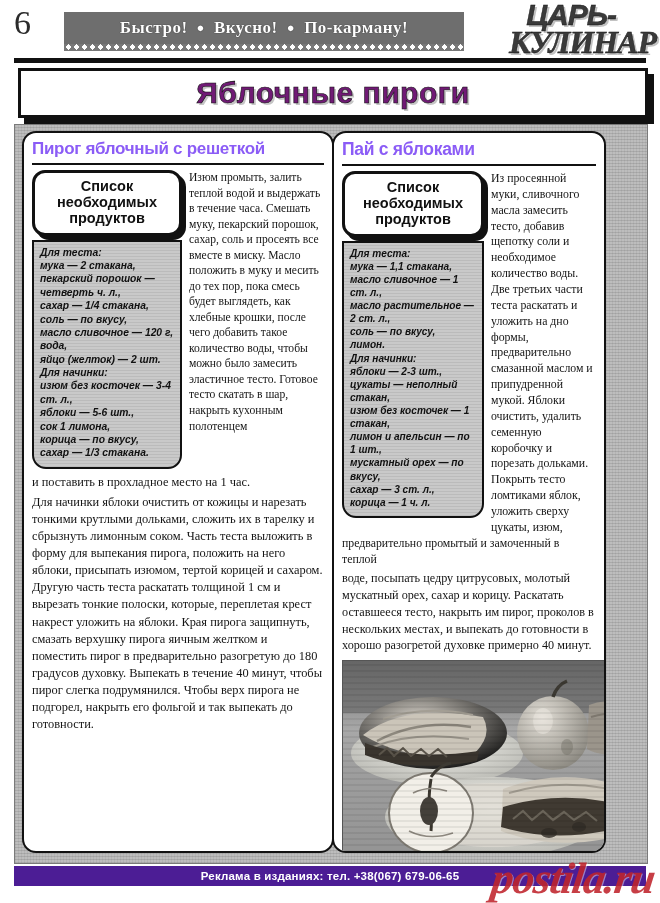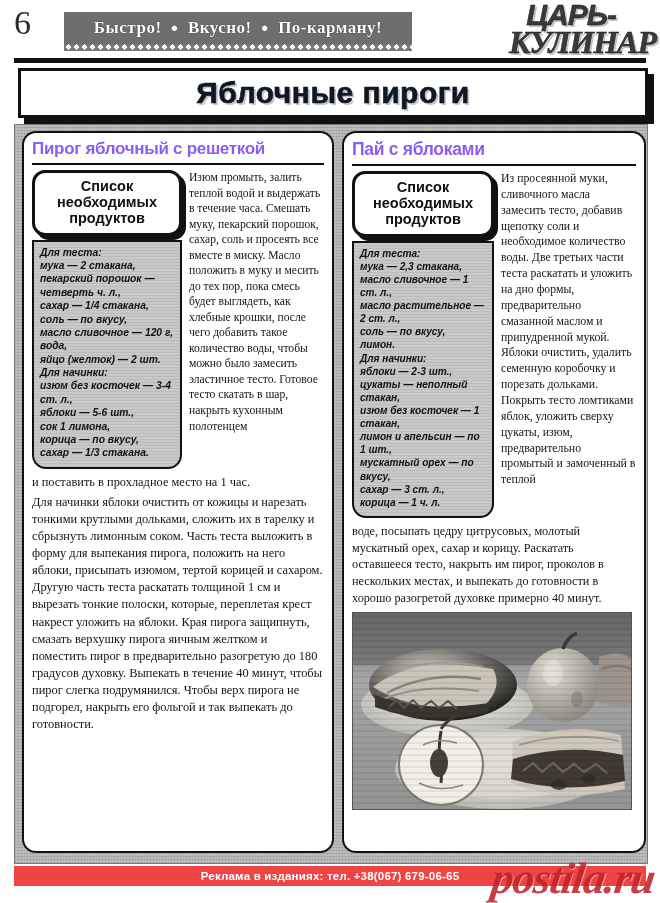--- a/index.html
+++ b/index.html
@@ -19,21 +19,21 @@
   
   .masthead{
     position:absolute;left:0;top:0;width:660px;height:62px;
   }
   .page-number{
     position:absolute;left:14px;top:6px;
     font-family:"Liberation Serif",serif;
     font-size:34px;line-height:34px;font-weight:400;color:#2b2b2b;
   }
   .slogan-bar{
-    position:absolute;left:64px;top:12px;width:348px;height:32px;
+    position:absolute;left:64px;top:12px;width:400px;height:32px;
     background:#6e6e6e;
     display:flex;align-items:center;justify-content:center;
     color:#fff;
     font-family:"Liberation Serif",serif;
     font-size:17px;letter-spacing:.5px;font-weight:700;
     text-shadow:0 0 1px rgba(0,0,0,.9);
   }
   
   .slogan-bar::after{
     content:"";position:absolute;left:0;right:0;bottom:-7px;height:8px;
@@ -68,21 +68,21 @@
   
   .title-banner{
     position:absolute;left:18px;top:68px;width:624px;height:44px;
     background:#ffffff;border:3px solid #111;
     box-shadow:6px 6px 0 #111;
     display:flex;align-items:center;justify-content:center;
   }
   .title-banner h1{
     margin:0;
     font-family:"Liberation Sans",sans-serif;
-    font-size:30px;font-weight:700;color:#0f172a;
+    font-size:30px;font-weight:700;color:#701a75;
     letter-spacing:.5px;
     -webkit-text-stroke:0.6px #111;
     text-shadow:2px 2px 0 rgba(150,150,150,.55);
   }
 
   
   .body-area{
     position:absolute;left:14px;top:124px;width:632px;height:738px;
     background:
       repeating-linear-gradient(0deg, rgba(0,0,0,.10) 0 1px, rgba(0,0,0,0) 1px 3px),
@@ -94,21 +94,21 @@
   
   .article{
     position:absolute;top:6px;
     background:#ffffff;
     border:2px solid #111;
     border-radius:14px;
     box-sizing:border-box;
     overflow:hidden;
   }
   #article-left{left:7px;width:312px;height:722px;}
-  #article-right{left:327px;width:304px;height:722px;}
+  #article-right{left:317px;width:274px;height:722px;}
 
   .art-inner{position:relative;padding:6px 8px 8px 8px;height:100%;box-sizing:border-box;}
 
   .art-title{
     margin:0 0 4px 0;
     font-family:"Liberation Sans",sans-serif;
     font-size:17px;font-weight:700;color:#8b5cf6;
     letter-spacing:-.3px;
     white-space:nowrap;
   }
@@ -182,21 +182,21 @@
     width:278px;height:196px;
     border:1px solid #555;
     background:#9a9a9a;
     position:relative;overflow:hidden;
   }
   .photo-wrap svg{display:block;width:100%;height:100%;}
 
   
   .footer-bar{
     position:absolute;left:14px;top:866px;width:632px;height:20px;
-    background:#ef4444;
+    background:#4c1d95;
     display:flex;align-items:center;justify-content:center;
   }
   .footer-bar span{
     font-family:"Liberation Sans",sans-serif;
     font-weight:700;font-size:11.5px;color:#fff;letter-spacing:.2px;
   }
 
   
   .watermark{
     position:absolute;right:6px;bottom:2px;
@@ -281,21 +281,21 @@
 
     <div class="article" id="article-right">
       <div class="art-inner">
         <div class="art-title">Пай с яблоками</div>
         <div class="title-underline"></div>
 
         <div class="ing-box">
           <div class="ing-head">Список необходимых продуктов</div>
           <div class="ing-list">
             <span class="grp">Для теста:</span>
-            <span class="it">мука — 2,3 стакана,</span>
+            <span class="it">мука — 1,1 стакана,</span>
             <span class="it">масло сливочное — 1 ст. л.,</span>
             <span class="it">масло растительное — 2 ст. л.,</span>
             <span class="it">соль — по вкусу,</span>
             <span class="it">лимон.</span>
             <span class="grp">Для начинки:</span>
             <span class="it">яблоки — 2-3 шт.,</span>
             <span class="it">цукаты — неполный стакан,</span>
             <span class="it">изюм без косточек — 1 стакан,</span>
             <span class="it">лимон и апельсин — по 1 шт.,</span>
             <span class="it">мускатный орех — по вкусу,</span>

